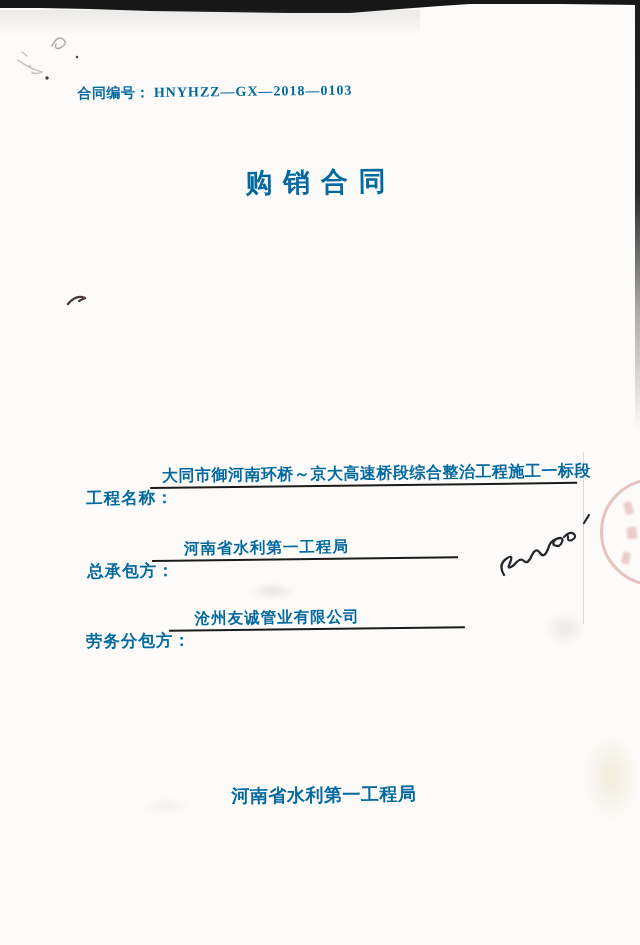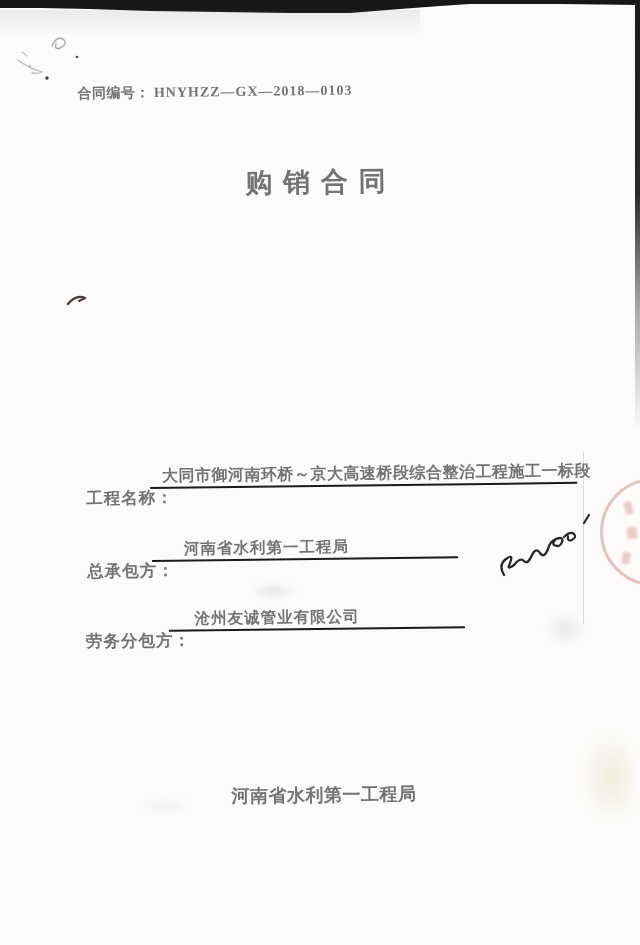--- a/index.html
+++ b/index.html
@@ -3,21 +3,21 @@
 <meta charset="utf-8">
 <style>
   * { margin: 0; padding: 0; box-sizing: border-box; }
   html, body { width: 640px; height: 945px; background: #e8e8e6; }
   .page {
     position: relative;
     width: 640px; height: 945px;
     background: #fcfbf9;
     overflow: hidden;
     font-family: "Liberation Serif", "DejaVu Serif", serif;
-    color: #737373;
+    color: #0369a1;
   }
   
   .top-band { position: absolute; top: 0; left: 0; width: 640px; height: 16px; }
   .right-edge {
     position: absolute; top: 0; right: 0; width: 5px; height: 430px;
     background: linear-gradient(to bottom,
       #1b1b1b 0%, #2a2a2a 45%, rgba(70,70,70,0.45) 72%, rgba(120,120,120,0.0) 100%);
   }
   .top-shadow {
     position: absolute; top: 10px; left: 0; width: 420px; height: 26px;

